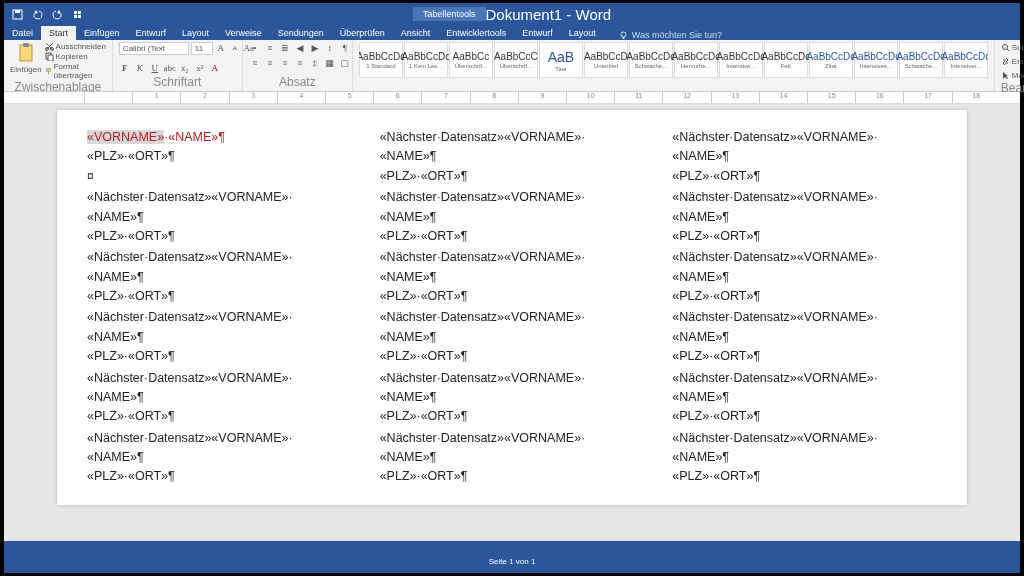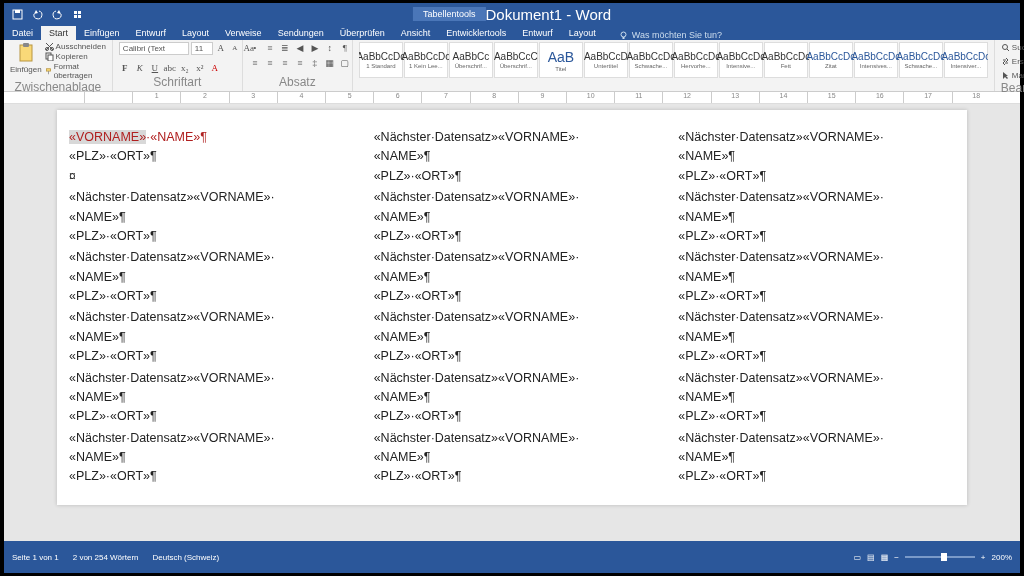--- a/index.html
+++ b/index.html
@@ -42,29 +42,29 @@
 .edit-grp { width:70px; }
 .edit-item { display:flex; align-items:center; gap:2px; font-size:8px; padding:1px 0; }
 
 
 .ruler { background:#fff; height:12px; border-bottom:1px solid #ddd; position:relative; font-size:7px; color:#888; }
 .ruler-inner { position:absolute; left:80px; right:20px; top:0; bottom:0; display:flex; }
 .ruler-mark { flex:1; border-left:1px solid #ccc; text-align:center; }
 
 
 .docarea { flex:1; background:#e6e6e6; overflow:hidden; position:relative; }
-.page { background:#fff; margin:6px auto 0; width:910px; box-shadow:0 0 4px rgba(0,0,0,.2); padding:18px 12px; }
+.page { background:#fff; margin:6px auto 0; width:910px; box-shadow:0 0 4px rgba(0,0,0,.2); padding:18px 30px; }
 .label-grid { display:grid; grid-template-columns:repeat(3,1fr); column-gap:28px; row-gap:2px; }
 .rec { font-family:Calibri,sans-serif; font-size:12.5px; line-height:1.55; color:#222; }
 .rec .l1.first-highlight { color:#b02020; }
 .rec .l1.first-highlight .sel { background:#d8d8d8; }
 .pil { font-size:12px; }
 
 
-.statusbar { background:#2b579a; height:16px; display:flex; align-items:center; font-size:8px; color:#fff; padding:16px 8px; gap:14px; }
+.statusbar { background:#2b579a; height:16px; display:flex; align-items:center; font-size:8px; color:#fff; padding:16px 8px; gap:14px;flex-direction:column; }
 .statusbar .right { margin-left:auto; display:flex; align-items:center; gap:6px; }
 .zoom-slider { width:70px; height:2px; background:#7a9ac9; position:relative; }
 .zoom-thumb { position:absolute; left:52%; top:-3px; width:6px; height:8px; background:#fff; }
 
 svg { display:block; }
 </style>
 </head>
 <body>
 
 <div class="app">

